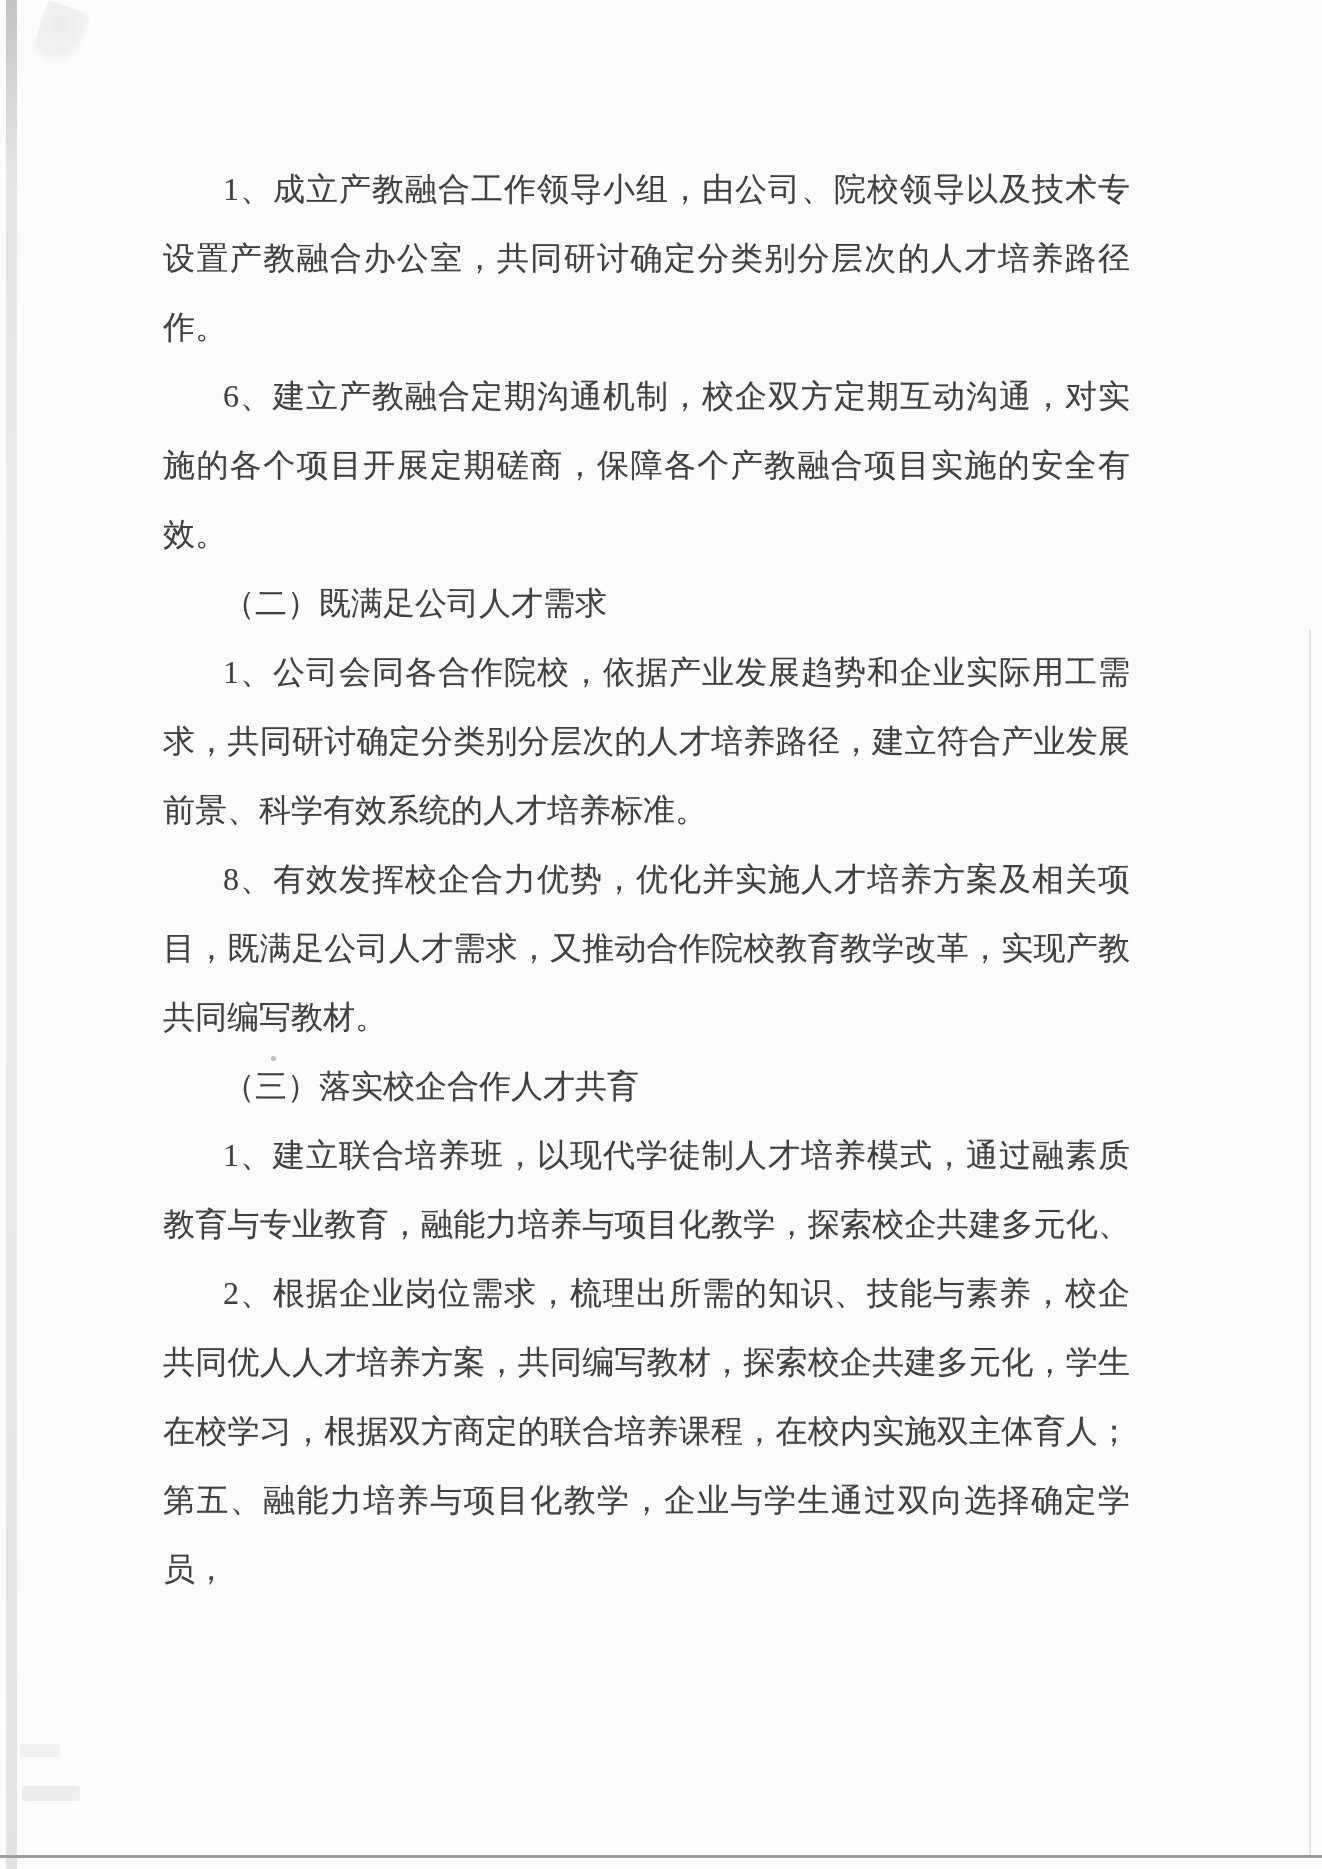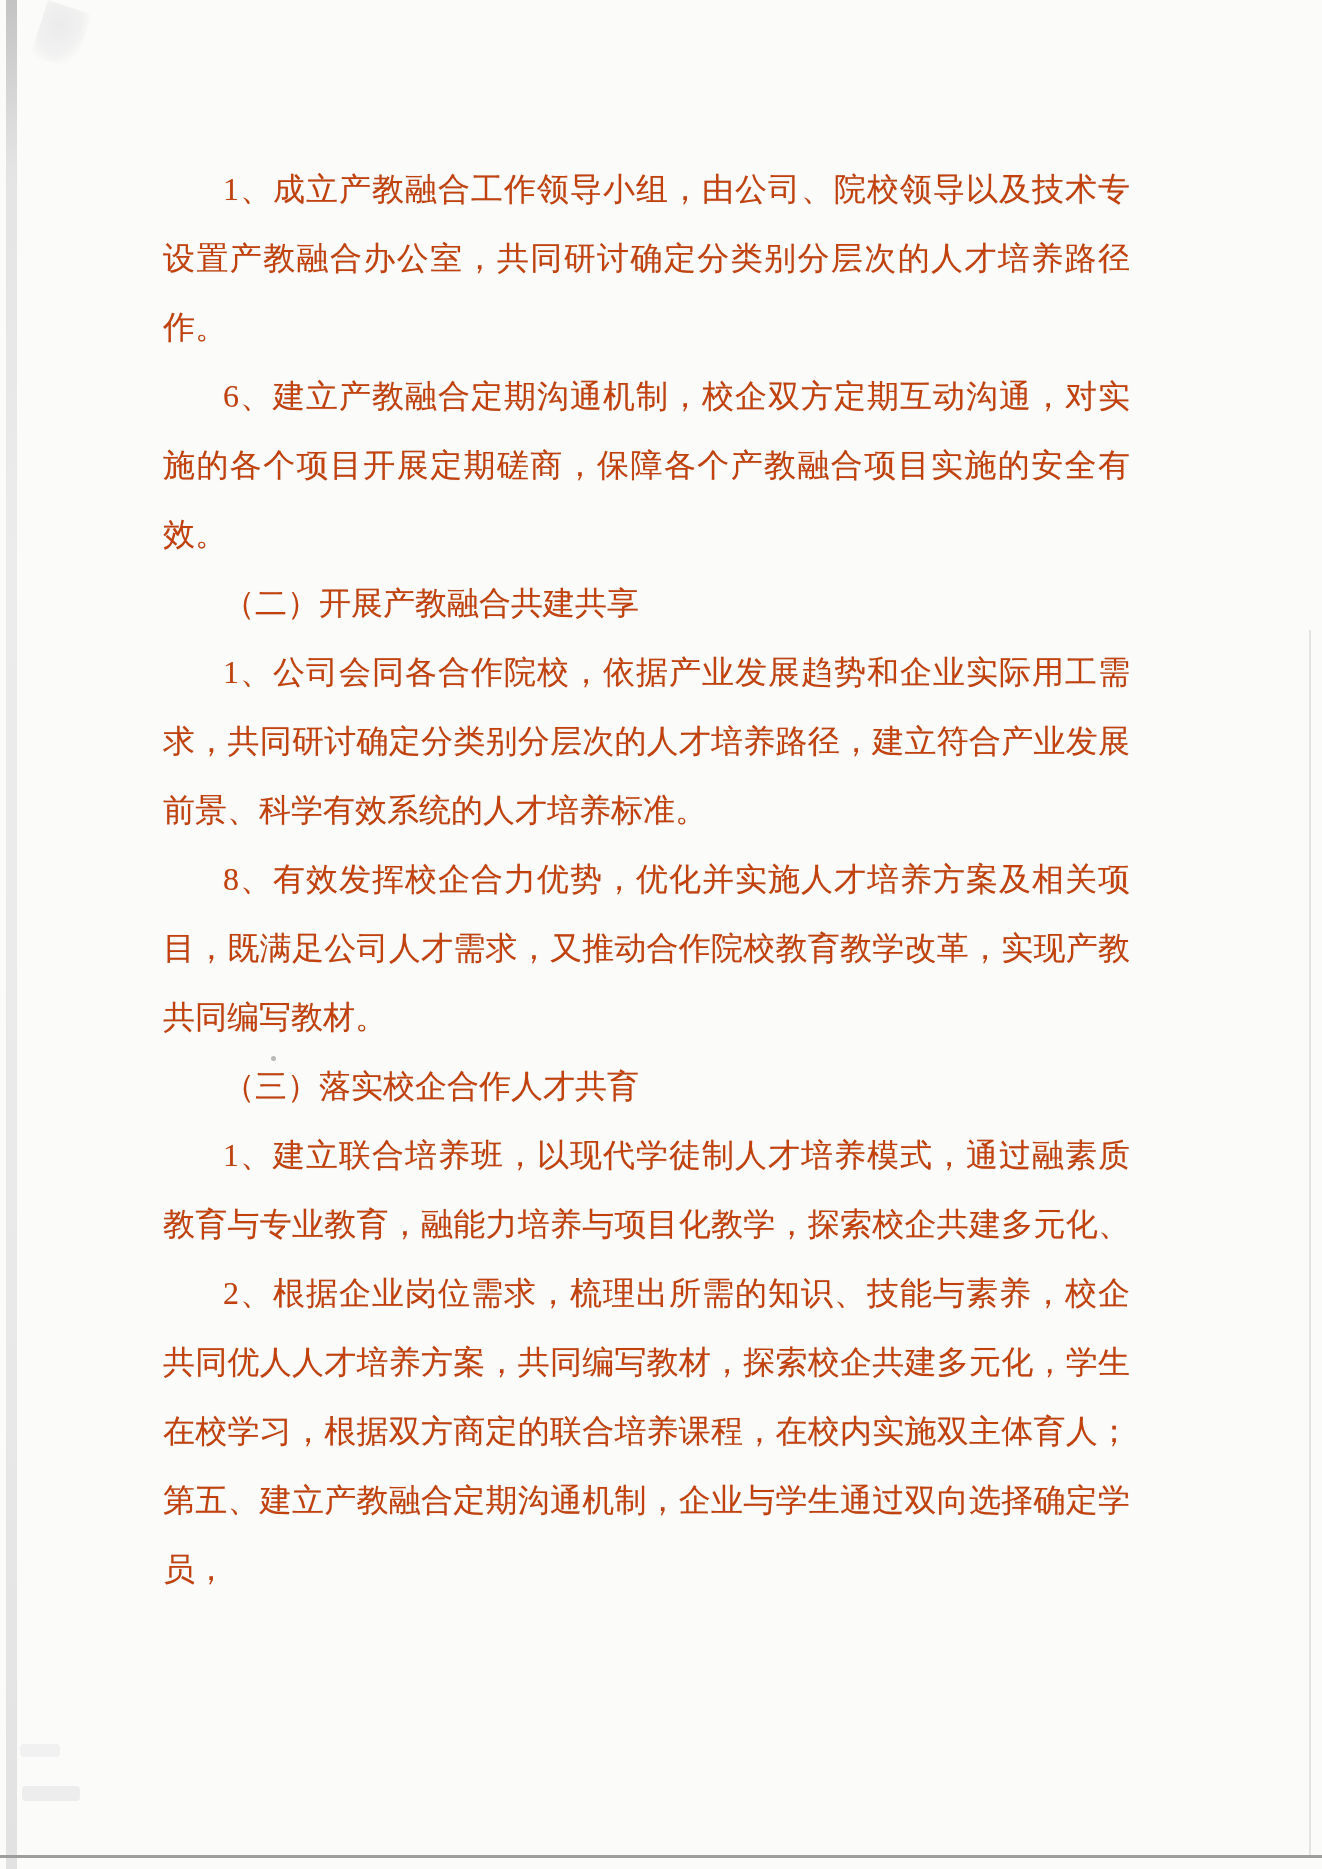--- a/index.html
+++ b/index.html
@@ -83,21 +83,21 @@
   .text-block {
     position: absolute;
     left: 163px;
     top: 155px;
     width: 967px;
   }
   .line {
     height: 69px;
     line-height: 69px;
     font-size: 32px;
-    color: #c2410c;
+    color: #404040;
     text-align: justify;
     text-align-last: left;
     white-space: normal;
     text-shadow: 0 0 1px rgba(120,120,120,0.35);
   }
   .line.fill {
     text-align-last: justify;
   }
   .line.indent {
     text-indent: 60px;
@@ -115,28 +115,28 @@
   <div class="right-line"></div>
   <div class="bottom-line"></div>
 
   <div class="text-block">
       <div class="line indent fill">1、成立产教融合工作领导小组，由公司、院校领导以及技术专</div>
       <div class="line fill">设置产教融合办公室，共同研讨确定分类别分层次的人才培养路径</div>
       <div class="line">作。</div>
       <div class="line indent fill">6、建立产教融合定期沟通机制，校企双方定期互动沟通，对实</div>
       <div class="line fill">施的各个项目开展定期磋商，保障各个产教融合项目实施的安全有</div>
       <div class="line">效。</div>
-      <div class="line indent">（二）开展产教融合共建共享</div>
+      <div class="line indent">（二）既满足公司人才需求</div>
       <div class="line indent fill">1、公司会同各合作院校，依据产业发展趋势和企业实际用工需</div>
       <div class="line fill">求，共同研讨确定分类别分层次的人才培养路径，建立符合产业发展</div>
       <div class="line">前景、科学有效系统的人才培养标准。</div>
       <div class="line indent fill">8、有效发挥校企合力优势，优化并实施人才培养方案及相关项</div>
       <div class="line fill">目，既满足公司人才需求，又推动合作院校教育教学改革，实现产教</div>
       <div class="line">共同编写教材。</div>
       <div class="line indent">（三）落实校企合作人才共育</div>
       <div class="line indent fill">1、建立联合培养班，以现代学徒制人才培养模式，通过融素质</div>
       <div class="line fill">教育与专业教育，融能力培养与项目化教学，探索校企共建多元化、</div>
       <div class="line indent fill">2、根据企业岗位需求，梳理出所需的知识、技能与素养，校企</div>
       <div class="line fill">共同优人人才培养方案，共同编写教材，探索校企共建多元化，学生</div>
       <div class="line fill">在校学习，根据双方商定的联合培养课程，在校内实施双主体育人；</div>
-      <div class="line">第五、建立产教融合定期沟通机制，企业与学生通过双向选择确定学员，</div>
+      <div class="line">第五、融能力培养与项目化教学，企业与学生通过双向选择确定学员，</div>
     </div>
 </div>
 
 </body></html>

